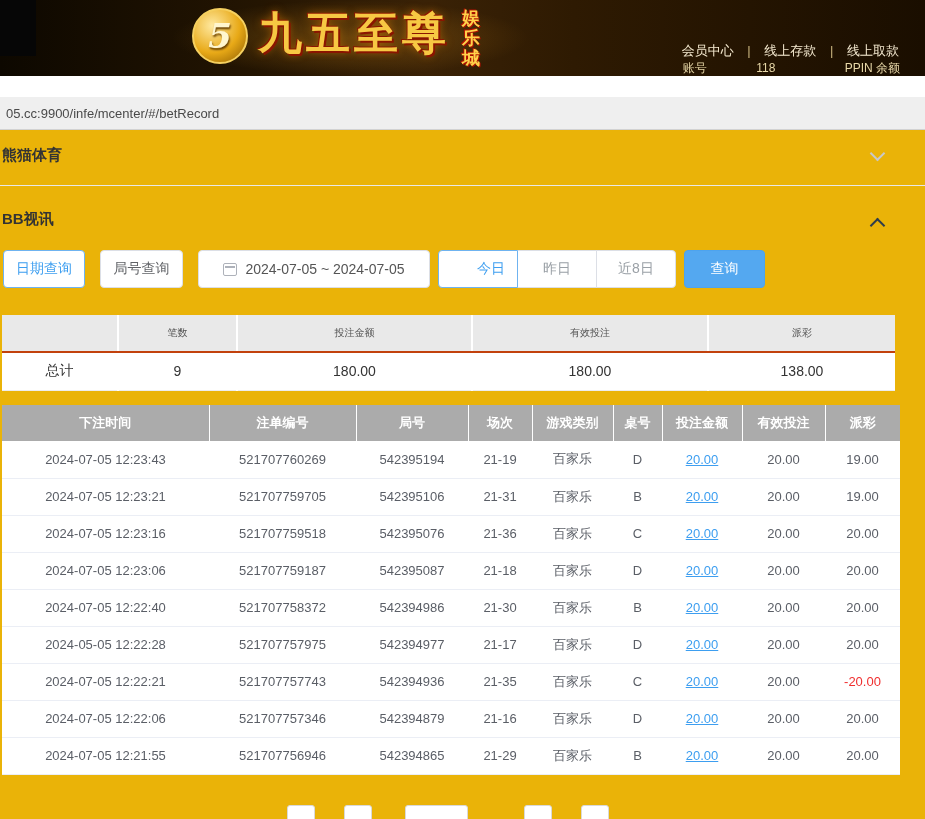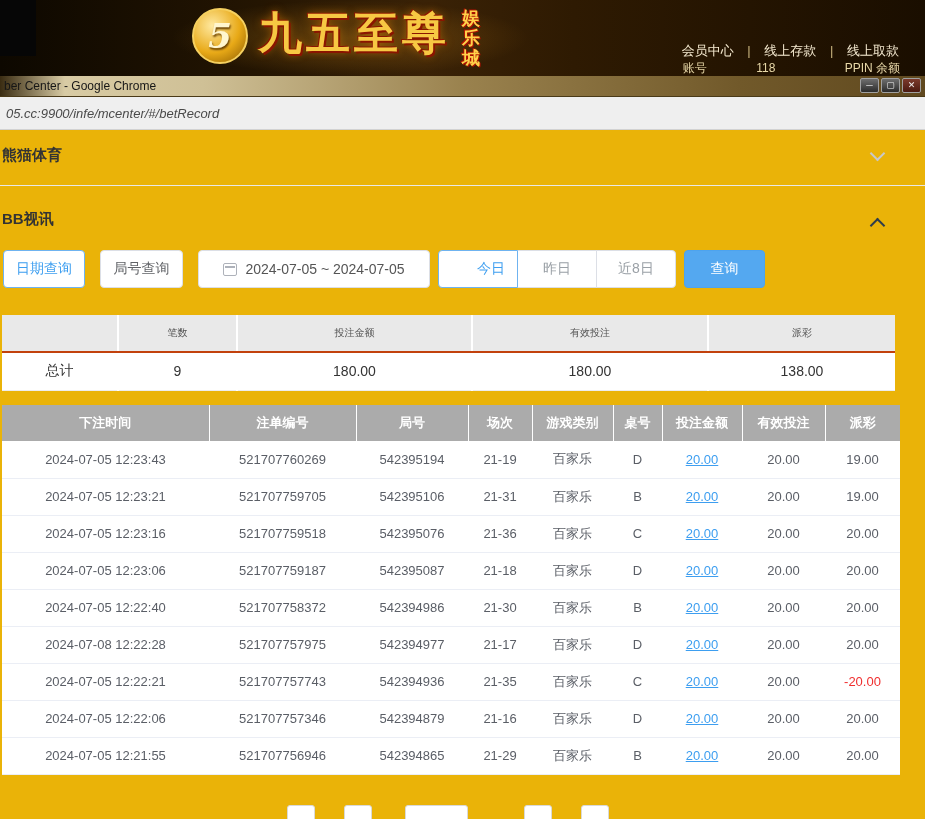--- a/index.html
+++ b/index.html
@@ -35,21 +35,21 @@
   .titlebar { position:absolute; top:0; left:0; width:925px; height:21px;
     background:linear-gradient(90deg,#3a2c12 0%,#d8cba4 7%,#cfc096 22%,#9a824e 50%,#71592a 80%,#60491f 100%);
     border-bottom:1px solid #4a3a18; }
   .titlebar .title { position:absolute; left:4px; top:3px; font-size:12px; color:#161616; }
   .win-controls { position:absolute; right:4px; top:2px; display:flex; gap:2px; }
   .win-btn { width:19px; height:15px; border:1px solid #a0a0a0; border-radius:2px;
     background:linear-gradient(#6e6e6e,#2c2c2c); color:#eee; font-size:9px; line-height:13px;
     text-align:center; cursor:pointer; }
   .win-btn.close { background:linear-gradient(#7c3a2c,#4a1a10); }
   .urlbar { position:absolute; top:21px; left:0; width:925px; height:33px; background:#efefef;
-    border-bottom:1px solid #d2d2d2; display:flex; align-items:center;font-style:italic; }
+    border-bottom:1px solid #d2d2d2; display:flex; align-items:center; }
   .urlbar .url-text { font-size:13px; color:#4a4a4a; padding-left:6px; white-space:nowrap; }
 
   
   .content { position:absolute; top:54px; left:0; width:925px; height:689px; background:#eab308; overflow:hidden; }
 
   .section-title { position:absolute; left:2px; font-size:15px; font-weight:700; color:#333; }
   .sec-panda { top:16px; }
   .sec-bb { top:80px; }
   .divider { position:absolute; top:55px; left:0; width:925px; height:1px; background:#e8e8e8; }
   .chev { position:absolute; width:11px; height:11px; border-right:2px solid; border-bottom:2px solid; cursor:pointer; }
@@ -124,28 +124,20 @@
       <span>线上取款</span>
     </div>
     <div class="account-row">
       <span>账号</span>
       <span class="frag-mid">118</span>
       <span class="frag-right">PPIN 余额</span>
     </div>
   </div>
 
   <div class="chrome-window">
-    <div class="titlebar">
-      <span class="title">ber Center - Google Chrome</span>
-      <div class="win-controls">
-        <div class="win-btn">─</div>
-        <div class="win-btn">▢</div>
-        <div class="win-btn close">✕</div>
-      </div>
-    </div>
     <div class="urlbar">
       <span class="url-text">05.cc:9900/infe/mcenter/#/betRecord</span>
     </div>
 
     <div class="content">
 
       <div class="section-title sec-panda">熊猫体育</div>
       <div class="chev chev-down"></div>
       <div class="divider"></div>
 
@@ -270,21 +262,21 @@
               <td>521707758372</td>
               <td>542394986</td>
               <td>21-30</td>
               <td>百家乐</td>
               <td>B</td>
               <td><span class="amount-link">20.00</span></td>
               <td>20.00</td>
               <td>20.00</td>
             </tr>
             <tr>
-              <td>2024-07-08 12:22:28</td>
+              <td>2024-05-05 12:22:28</td>
               <td>521707757975</td>
               <td>542394977</td>
               <td>21-17</td>
               <td>百家乐</td>
               <td>D</td>
               <td><span class="amount-link">20.00</span></td>
               <td>20.00</td>
               <td>20.00</td>
             </tr>
             <tr>

